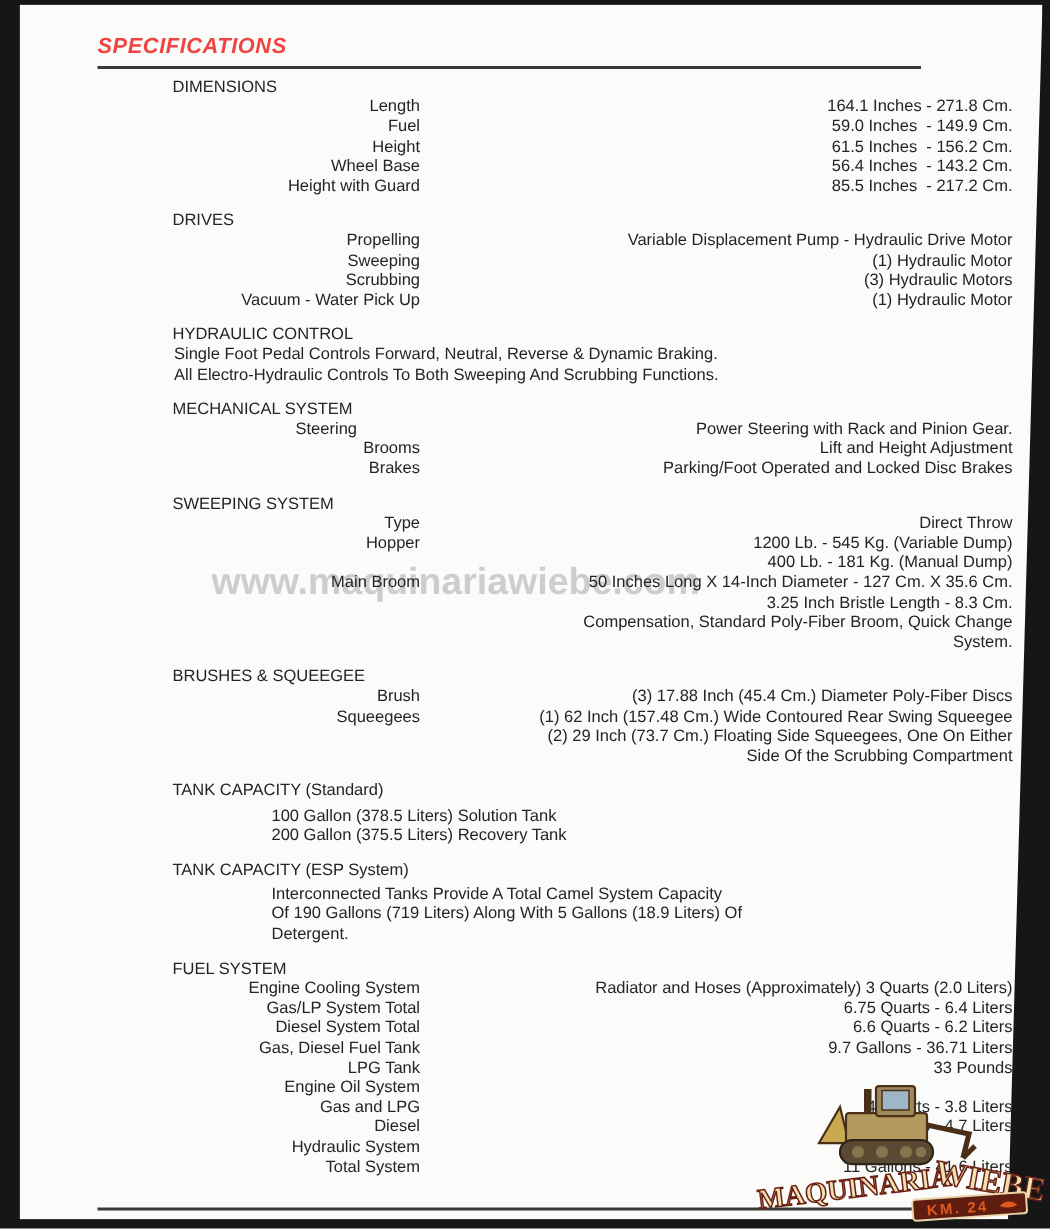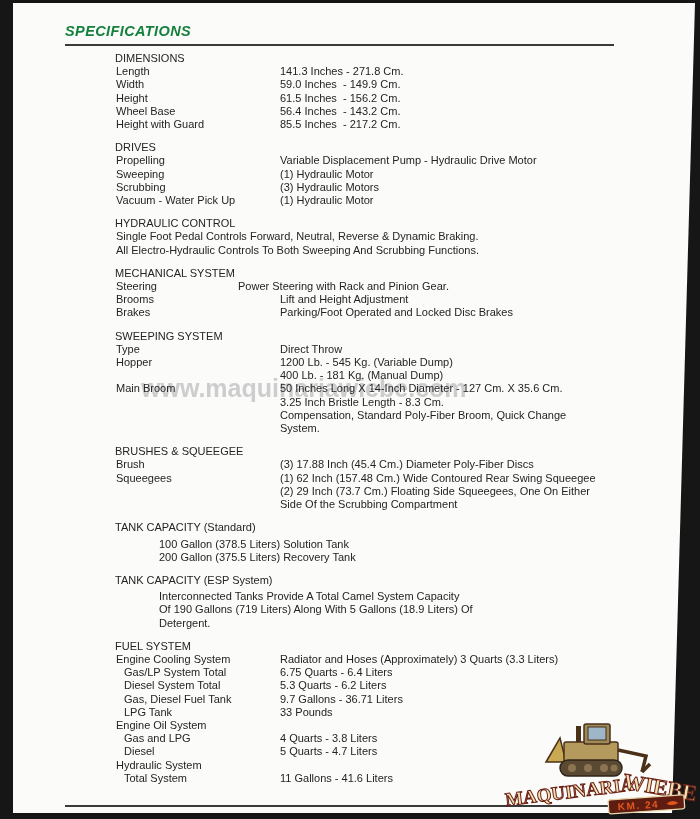--- a/index.html
+++ b/index.html
@@ -9,35 +9,35 @@
     font-family:"Liberation Sans", sans-serif;
   }
   .page {
     position:absolute; left:13px; top:3px; width:684px; height:810px;
     background:#fbfbfa;
     clip-path: polygon(0 0, 682px 0, 659px 810px, 0 810px);
   }
   .content { position:absolute; left:0; top:0; right:0; padding:20px 0 0 52px; z-index:2; }
   .title {
     font-style:italic; font-weight:bold; font-size:14.5px; letter-spacing:.4px;
-    color:#15803d;
+    color:#ef4444;
   }
   .title-rule { width:549px; height:2px; background:#3a3a3a; margin-top:5px; }
   .sections { margin-left:10px; width:600px; color:#242424; font-size:11px; }
   .sec { margin-top:10px; }
   .sec.first { margin-top:6px; }
   .sec-head { line-height:13.2px; white-space:pre;padding-left:40px; }
-  .row { display:grid; grid-template-columns:205px 1fr; line-height:13.2px; }
+  .row { display:grid; grid-template-columns:205px 1fr; line-height:13.2px;text-align:right; }
   .row.steer { grid-template-columns:163px 1fr; }
   .lbl { padding-left:41px; white-space:pre; }
   .lbl.l2 { padding-left:49px; }
   .val { white-space:pre-wrap; }
   .vline { line-height:13.2px; white-space:pre-wrap; }
   .para { padding-left:41px; line-height:13.2px; white-space:pre-wrap; }
-  .vblock { margin-left:84px; margin-top:3px; }
+  .vblock { margin-left:106px; margin-top:3px; }
   .watermark {
     position:absolute; left:128px; top:371px; z-index:1;
     font-size:25px; font-weight:bold; letter-spacing:0px;
     color:#c6c6c6; opacity:.85; white-space:nowrap;
   }
   .bottom-rule { position:absolute; left:52px; top:802px; width:632px; height:2px; background:#3a3a3a; z-index:3; }
   .logo { position:absolute; left:504px; top:718px; width:196px; height:100px; z-index:9; }
 </style>
 </head>
 <body>
@@ -48,24 +48,24 @@
   <div class="content">
     <div class="title">SPECIFICATIONS</div>
     <div class="title-rule"></div>
 
     <div class="sections">
 
       <div class="sec first">
         <div class="sec-head">DIMENSIONS</div>
         <div class="row">
             <span class="lbl">Length</span>
-            <span class="val">141.3 Inches - 271.8 Cm.</span>
-          </div>
-        <div class="row">
-            <span class="lbl">Width</span>
+            <span class="val">164.1 Inches - 271.8 Cm.</span>
+          </div>
+        <div class="row">
+            <span class="lbl">Fuel</span>
             <span class="val">59.0 Inches  - 149.9 Cm.</span>
           </div>
         <div class="row">
             <span class="lbl">Height</span>
             <span class="val">61.5 Inches  - 156.2 Cm.</span>
           </div>
         <div class="row">
             <span class="lbl">Wheel Base</span>
             <span class="val">56.4 Inches  - 143.2 Cm.</span>
           </div>
@@ -159,29 +159,29 @@
             <div class="vline">Interconnected Tanks Provide A Total Camel System Capacity</div>
             <div class="vline">Of 190 Gallons (719 Liters) Along With 5 Gallons (18.9 Liters) Of</div>
             <div class="vline">Detergent.</div>
           </div>
       </div>
 
       <div class="sec">
         <div class="sec-head">FUEL SYSTEM</div>
         <div class="row">
             <span class="lbl">Engine Cooling System</span>
-            <span class="val">Radiator and Hoses (Approximately) 3 Quarts (3.3 Liters)</span>
+            <span class="val">Radiator and Hoses (Approximately) 3 Quarts (2.0 Liters)</span>
           </div>
         <div class="row">
             <span class="lbl l2">Gas/LP System Total</span>
             <span class="val">6.75 Quarts - 6.4 Liters</span>
           </div>
         <div class="row">
             <span class="lbl l2">Diesel System Total</span>
-            <span class="val">5.3 Quarts - 6.2 Liters</span>
+            <span class="val">6.6 Quarts - 6.2 Liters</span>
           </div>
         <div class="row">
             <span class="lbl l2">Gas, Diesel Fuel Tank</span>
             <span class="val">9.7 Gallons - 36.71 Liters</span>
           </div>
         <div class="row">
             <span class="lbl l2">LPG Tank</span>
             <span class="val">33 Pounds</span>
           </div>
         <div class="row">

